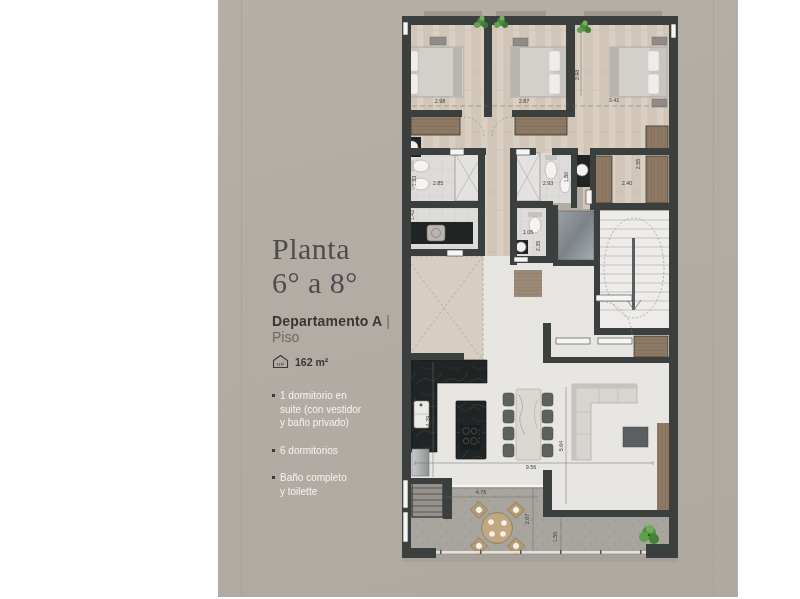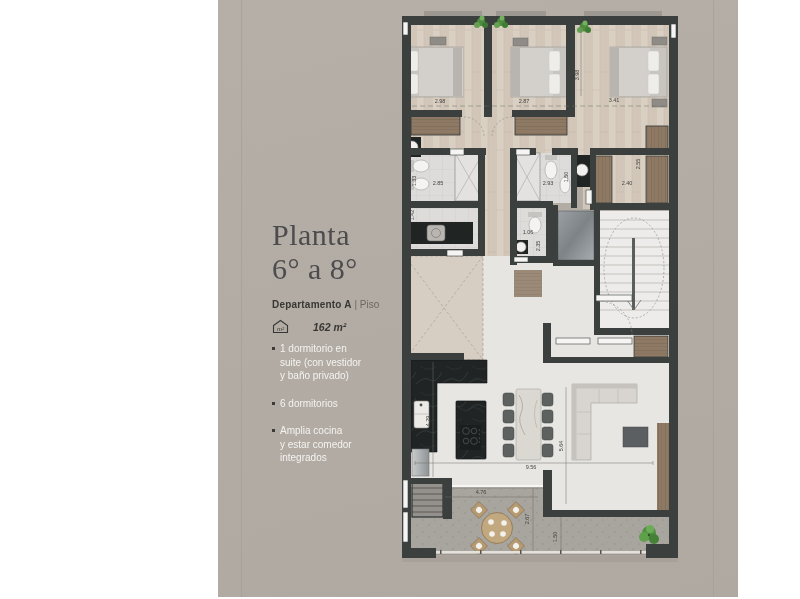--- a/index.html
+++ b/index.html
@@ -2,29 +2,29 @@
 <html><head>
 <meta charset="utf-8">
 <style>
   html,body{margin:0;padding:0;background:#fff;}
   .stage{position:relative;width:800px;height:599px;overflow:hidden;background:#fff;
          font-family:"Liberation Sans", sans-serif;}
   .panel{position:absolute;left:218px;top:0;width:520px;height:597px;
          background:linear-gradient(165deg,#b6afa7 0%,#b3aca4 45%,#b0a9a1 100%);}
   .fold{position:absolute;top:0;width:1px;height:100%;background:#a39c94;opacity:.65;}
   .fold.f1{left:23px}.fold.f2{left:495px}
-  .sidebar{position:absolute;left:272px;top:218px;width:130px;}
+  .sidebar{position:absolute;left:272px;top:232px;width:130px;}
   .plan-title{font-family:"Liberation Serif", serif;font-size:30px;line-height:34px;
               color:#4c4b4d;letter-spacing:.5px;white-space:pre-line;}
-  .unit-line{margin-top:13px;font-size:10px;color:#6d6862;}
+  .unit-line{margin-top:13px;font-size:14px;color:#6d6862;}
   .unit-line b{color:#383735;font-weight:700;letter-spacing:.2px;}
-  .area-row{margin-top:9px;display:flex;align-items:center;gap:24px;font-style:italic;}
+  .area-row{margin-top:9px;display:flex;align-items:center;gap:6px;}
   .area-row svg{display:block;}
   .area-value{font-size:10.5px;font-weight:700;color:#383735;}
-  .features{margin-top:8px;}
+  .features{margin-top:20px;}
   .feature-item{position:relative;padding-left:8px;margin-bottom:14px;
                 font-size:10px;line-height:13.5px;color:#f4f3f1;white-space:pre-line;}
   .feature-item .bullet{position:absolute;left:0;top:5px;width:3px;height:3px;background:#3c3b39;}
   .plan-svg{position:absolute;left:0;top:0;}
   .dim{font-family:"Liberation Sans", sans-serif;font-size:5.5px;fill:#454441;}
 </style>
 </head>
 <body>
 
 <div class="stage">
@@ -46,23 +46,22 @@
         <path d="M1.5 6.5 L8.5 1.5 L15.5 6.5 V13.5 H1.5 Z" fill="none" stroke="#383735" stroke-width="1.1"></path>
         <text x="8.5" y="11.5" text-anchor="middle" font-size="6" fill="#383735" font-family="Liberation Sans, sans-serif">m²</text>
       </svg>
       <span class="area-value">162 m²</span>
     </div>
     <div class="features">
         <div class="feature-item"><span class="bullet"></span><span>1 dormitorio en
 suite (con vestidor
 y baño privado)</span></div>
         <div class="feature-item"><span class="bullet"></span><span>6 dormitorios</span></div>
-        <div class="feature-item"><span class="bullet"></span><span>Amplia cocina
-y estar comedor
-integrados</span></div>
+        <div class="feature-item"><span class="bullet"></span><span>Baño completo
+y toilette</span></div>
       </div>
   </div>
 
   <svg class="plan-svg" width="800" height="599" viewBox="0 0 800 599">
     <defs>
       <pattern id="woodV" width="16" height="60" patternUnits="userSpaceOnUse">
         <rect width="16" height="60" fill="#d9cfc2"></rect>
         <rect x="8" width="8" height="60" fill="#d1c6b8"></rect>
         <line x1="0" y1="0" x2="0" y2="60" stroke="#c2b7a8" stroke-width="0.7"></line>
         <line x1="8" y1="0" x2="8" y2="60" stroke="#c8bdae" stroke-width="0.5"></line>

